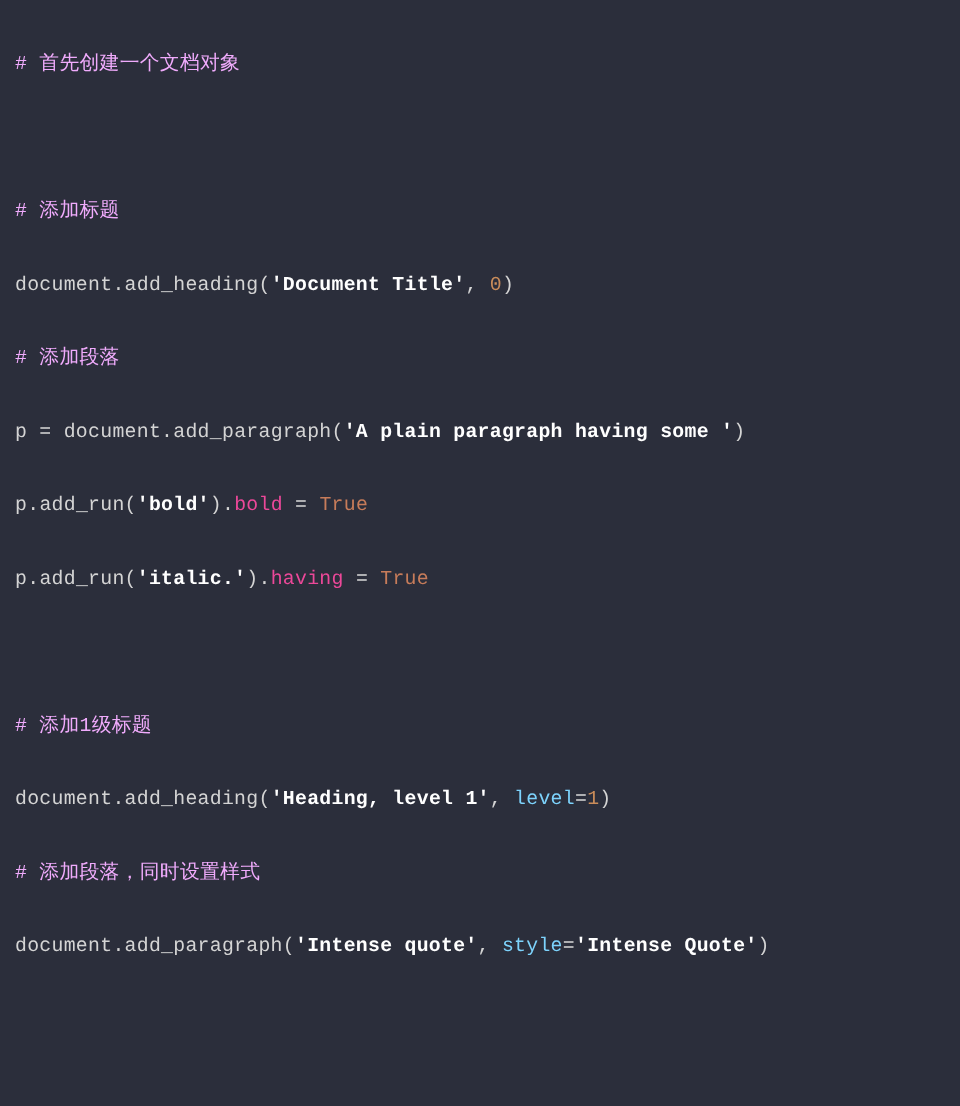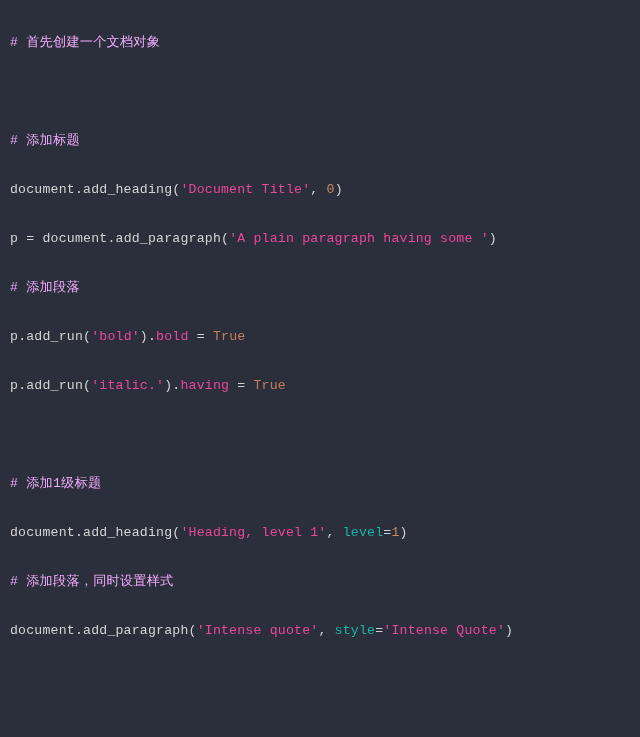--- a/index.html
+++ b/index.html
@@ -18,36 +18,36 @@
     padding: 6px 10px 10px 10px;
     white-space: pre;
     letter-spacing: 0.2px;
   }
   .tok-comment { color: #f0abfc; }
   .tok-ident   { color: #d4d4d4; }
   .tok-op      { color: #d4d4d4; }
   .tok-func    { color: #d4d4d4; }
   .tok-call    { color: #d4d4d4; }
   .tok-paren   { color: #d4d4d4; }
-  .tok-string  { color: #ec4899; }
+  .tok-string  { color: #ffffff; font-weight: bold; }
   .tok-number  { color: #c98c5a; }
-  .tok-kwarg   { color: #14b8a6; }
+  .tok-kwarg   { color: #7dd3fc; }
   .tok-const   { color: #c77c5a; margin-top: 10px; }
   .tok-member  { color: #ec4899; }
 </style>
 </head>
 <body>
 
 <div class="code-editor">
 <div><span class="tok-comment"># 首先创建一个文档对象</span></div>
 <div><span></span>&nbsp;</div>
 <div><span class="tok-comment"># 添加标题</span></div>
 <div><span class="tok-ident">document</span><span class="tok-op">.</span><span class="tok-func">add_heading</span><span class="tok-paren">(</span><span class="tok-string">'Document Title'</span><span class="tok-op">, </span><span class="tok-number">0</span><span class="tok-paren">)</span></div>
+<div><span class="tok-comment"># 添加段落</span></div>
 <div><span class="tok-ident">p</span><span class="tok-op"> = </span><span class="tok-ident">document</span><span class="tok-op">.</span><span class="tok-func">add_paragraph</span><span class="tok-paren">(</span><span class="tok-string">'A plain paragraph having some '</span><span class="tok-paren">)</span></div>
-<div><span class="tok-comment"># 添加段落</span></div>
 <div><span class="tok-ident">p</span><span class="tok-op">.</span><span class="tok-func">add_run</span><span class="tok-paren">(</span><span class="tok-string">'bold'</span><span class="tok-paren">)</span><span class="tok-op">.</span><span class="tok-member">bold</span><span class="tok-op"> = </span><span class="tok-const">True</span></div>
 <div><span class="tok-ident">p</span><span class="tok-op">.</span><span class="tok-func">add_run</span><span class="tok-paren">(</span><span class="tok-string">'italic.'</span><span class="tok-paren">)</span><span class="tok-op">.</span><span class="tok-member">having</span><span class="tok-op"> = </span><span class="tok-const">True</span></div>
 <div>&nbsp;</div>
 <div><span class="tok-comment"># 添加1级标题</span></div>
 <div><span class="tok-ident">document</span><span class="tok-op">.</span><span class="tok-func">add_heading</span><span class="tok-paren">(</span><span class="tok-string">'Heading, level 1'</span><span class="tok-op">, </span><span class="tok-kwarg">level</span><span class="tok-op">=</span><span class="tok-number">1</span><span class="tok-paren">)</span></div>
 <div><span class="tok-comment"># 添加段落，同时设置样式</span></div>
 <div><span class="tok-ident">document</span><span class="tok-op">.</span><span class="tok-func">add_paragraph</span><span class="tok-paren">(</span><span class="tok-string">'Intense quote'</span><span class="tok-op">, </span><span class="tok-kwarg">style</span><span class="tok-op">=</span><span class="tok-string">'Intense Quote'</span><span class="tok-paren">)</span></div>
 
 
 

